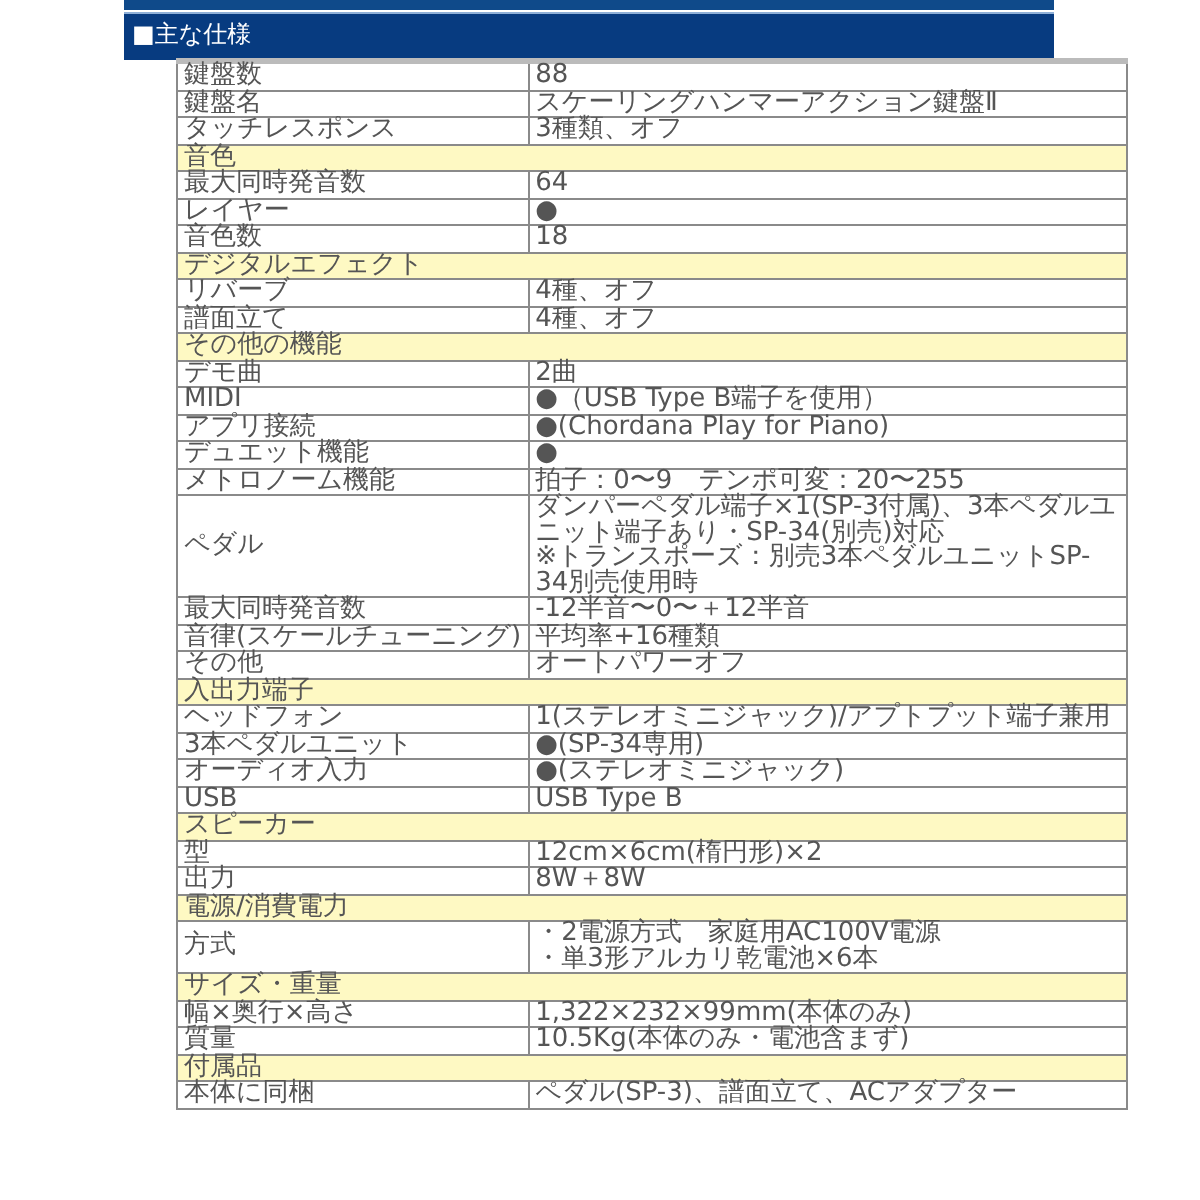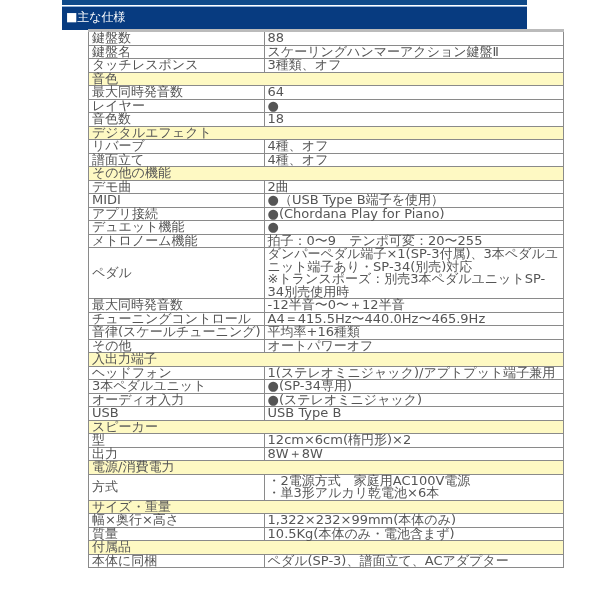--- a/index.html
+++ b/index.html
@@ -94,24 +94,20 @@
         <td class="value multi">
           <div>ダンパーペダル端子×1(SP-3付属)、3本ペダルユニット端子あり・SP-34(別売)対応</div>
           <div>※トランスポーズ：別売3本ペダルユニットSP-34別売使用時</div>
         </td>
       </tr>
       <tr>
         <td class="label">最大同時発音数</td>
         <td class="value">-12半音〜0〜＋12半音</td>
       </tr>
       <tr>
-        <td class="label">チューニングコントロール</td>
-        <td class="value">A4＝415.5Hz〜440.0Hz〜465.9Hz</td>
-      </tr>
-      <tr>
         <td class="label">音律(スケールチューニング)</td>
         <td class="value">平均率+16種類</td>
       </tr>
       <tr>
         <td class="label">その他</td>
         <td class="value">オートパワーオフ</td>
       </tr>
       <tr class="section">
         <td colspan="2">入出力端子</td>
       </tr>

